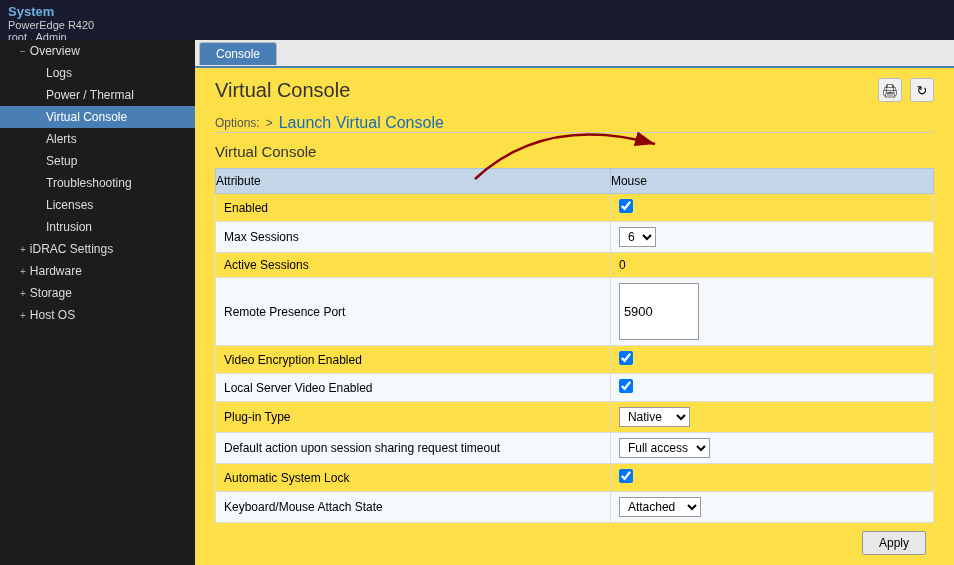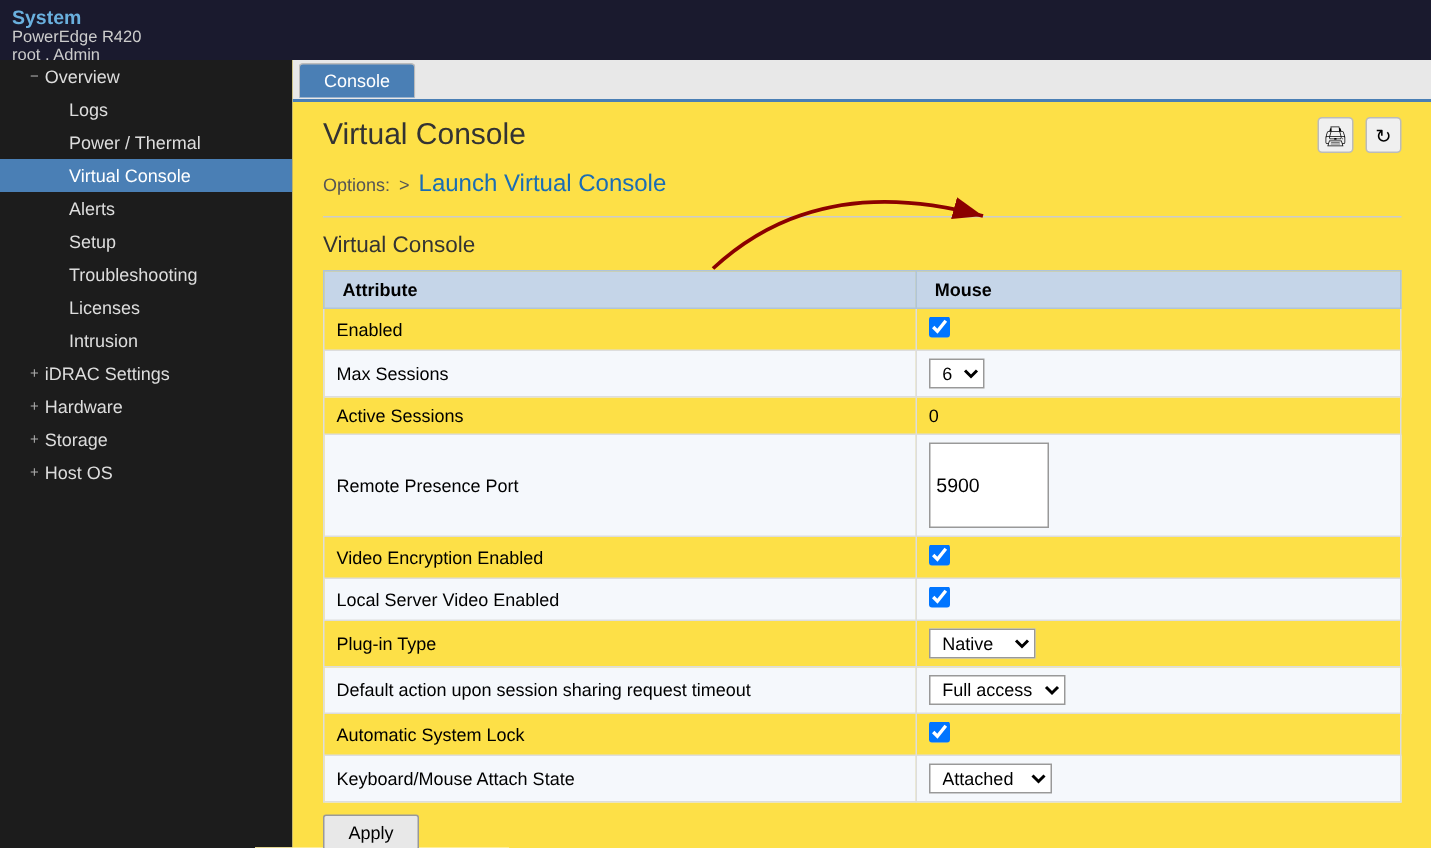--- a/index.html
+++ b/index.html
@@ -31,41 +31,41 @@
     
     .page-content { flex: 1; overflow-y: auto; padding: 10px 20px; }
 
     
     .page-title-row { display: flex; justify-content: space-between; align-items: center; margin-bottom: 12px; }
     .page-title { font-size: 20px; font-weight: normal; color: #333; }
     .page-icons { display: flex; gap: 8px; align-items: center; }
     .icon-btn { width: 24px; height: 24px; border: 1px solid #bbb; border-radius: 3px; background: #f0f0f0; display: flex; align-items: center; justify-content: center; cursor: pointer; font-size: 13px; }
 
     
-    .options-row { display: flex; align-items: center; gap: 6px; margin-bottom: 12px; font-size: 12px; color: #555; }
+    .options-row { display: flex; align-items: center; gap: 6px; font-size: 12px; color: #555; }
     .options-link { color: #1a6db5; text-decoration: none; cursor: pointer; font-size: 16px; }
 
     
     .section-title { font-size: 15px; color: #333; margin-bottom: 8px; font-weight: normal; }
 
     
     .attr-table { width: 100%; border-collapse: collapse; font-size: 12px; }
     .attr-table thead tr { background: #c5d5e8; }
-    .attr-table thead th { text-align: left; padding: 5px 12px; font-weight: bold; border: 1px solid #b0c4d8; }
+    .attr-table thead th { text-align: left; padding: 5px 0; font-weight: normal; border: 1px solid #b0c4d8; }
     .attr-table tbody tr { border-bottom: 1px solid #ddd; }
     .attr-table tbody tr:nth-child(even) { background: #f5f8fc; }
     .attr-table tbody td { padding: 5px 8px; border: 1px solid #ddd; vertical-align: middle; }
 
     
     .checkbox-cell input[type=checkbox] { width: 14px; height: 14px; }
     select.small-select { font-size: 12px; padding: 1px 4px; border: 1px solid #999; background: #fff; }
     input.port-input { width: 80px; font-size: 13px; padding: 20px 4px; border: 1px solid #999; }
 
     
-    .apply-row { display: flex; justify-content: flex-start; padding: 8px 8px 4px 0; }
+    .apply-row { display: flex; justify-content: flex-end; padding: 8px 8px 4px 0; }
     .apply-btn { padding: 4px 16px; background: #e8e8e8; border: 1px solid #999; font-size: 12px; cursor: pointer; border-radius: 2px; }
   </style>
 </head>
 <body>
 
 <div class="top-bar">
   <div>
     <div class="system-title">System</div>
     <div class="system-sub">
       <span>PowerEdge R420</span><br>

